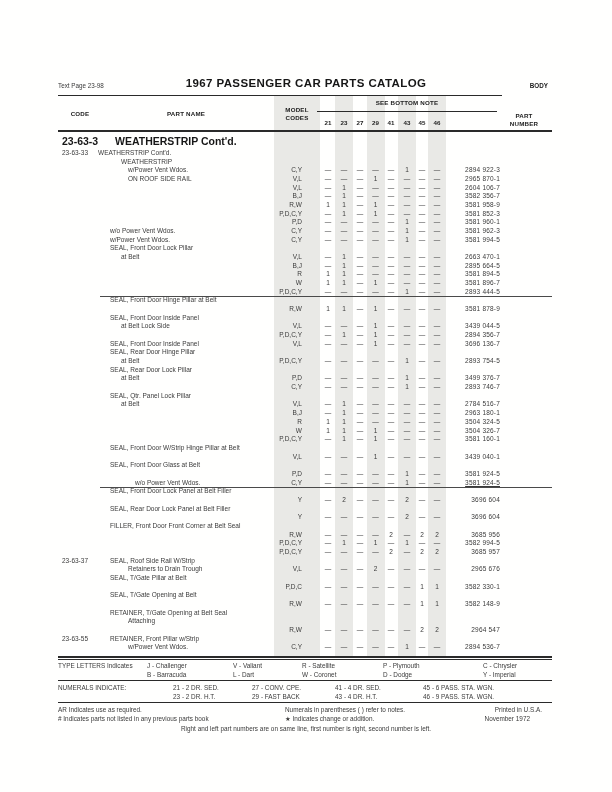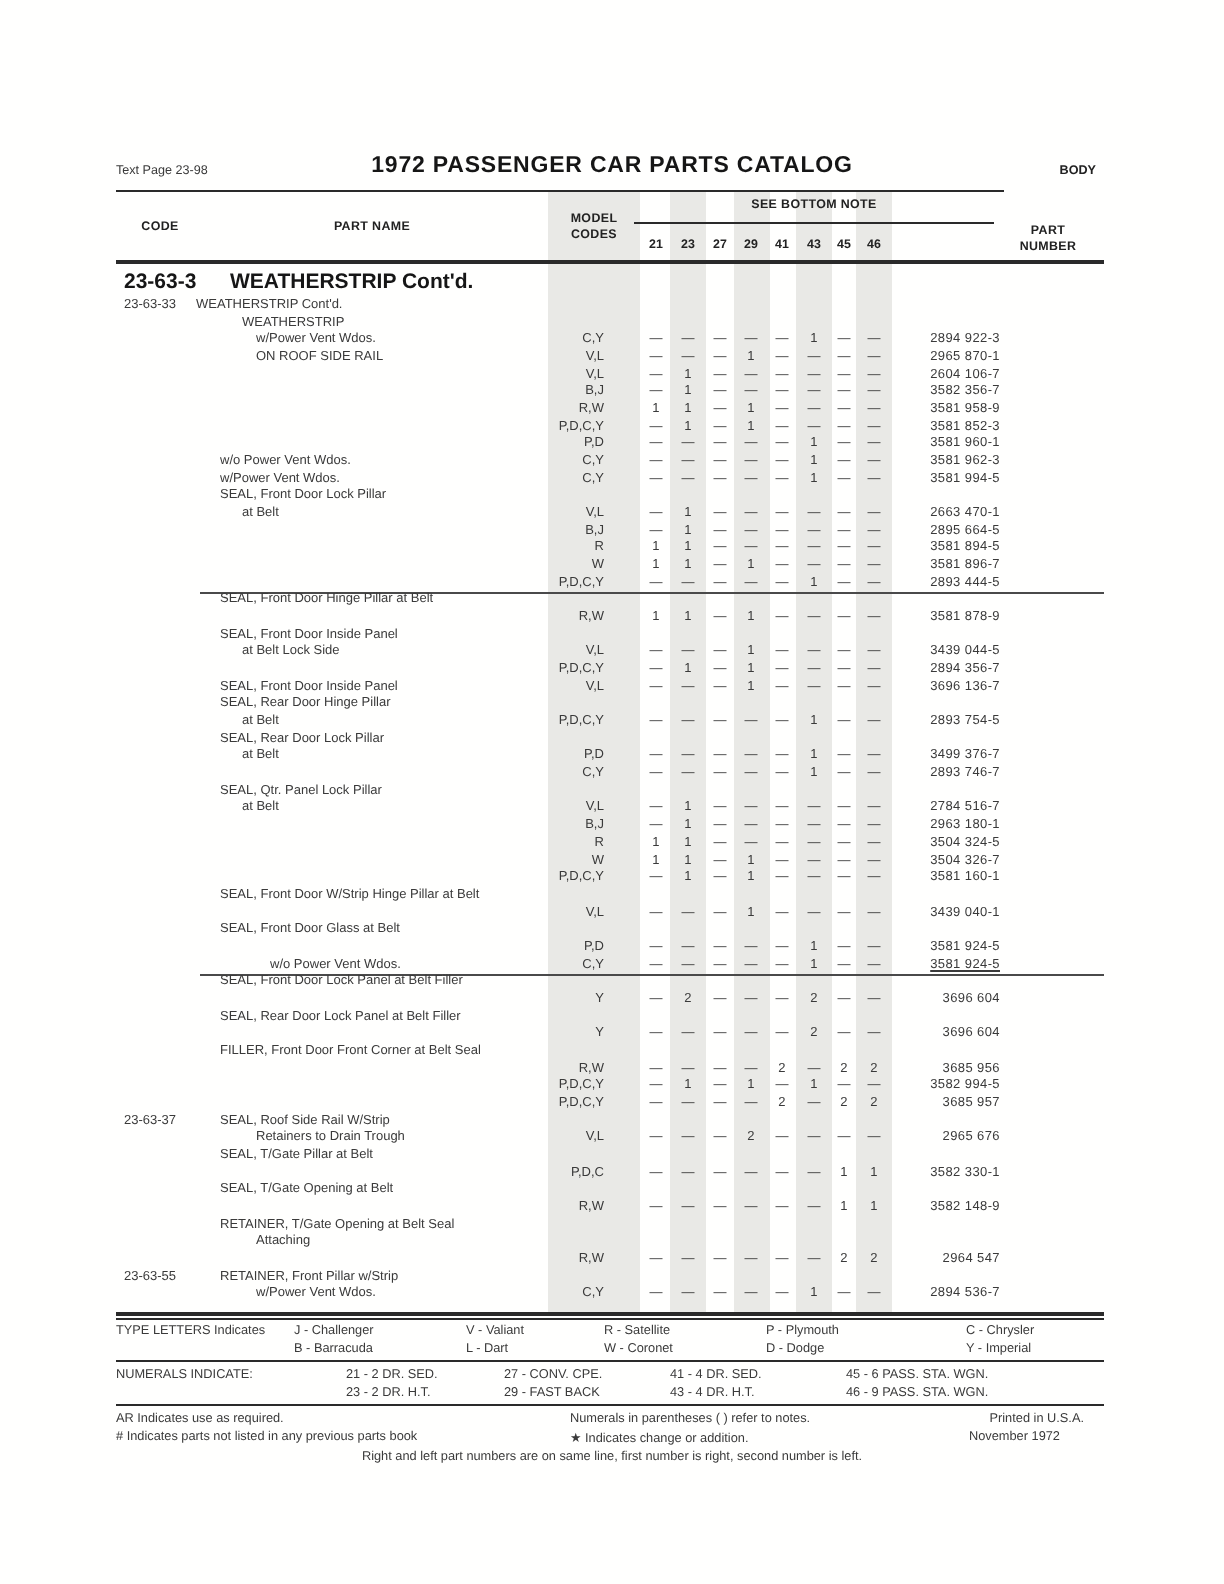--- a/index.html
+++ b/index.html
@@ -33,21 +33,21 @@
 
   <div id="stripes">
       <div class="stripe" style="left: 274px; width: 46px;"></div>
       <div class="stripe" style="left: 335px; width: 18px;"></div>
       <div class="stripe" style="left: 366.5px; width: 18px;"></div>
       <div class="stripe" style="left: 398px; width: 18px;"></div>
       <div class="stripe" style="left: 428px; width: 18px;"></div>
     </div>
 
   <div class="abs hdr-sm z1" style="left:58px;top:82px;">Text Page 23-98</div>
-  <div class="abs title z1" style="left:0;top:77px;width:612px;text-align:center;">1972 PASSENGER CAR PARTS CATALOG</div>
+  <div class="abs title z1" style="left:0;top:77px;width:612px;text-align:center;">1967 PASSENGER CAR PARTS CATALOG</div>
   <div class="abs hdr-sm b z1" style="left:448px;top:82px;width:100px;text-align:right;">BODY</div>
   <div class="rule" style="left:58px;top:95px;width:444px;height:1.3px;"></div>
 
   <div class="abs hdr-lbl z1" style="left:62px;top:110px;width:36px;text-align:center;">CODE</div>
   <div class="abs hdr-lbl z1" style="left:136px;top:110px;width:100px;text-align:center;">PART NAME</div>
   <div class="abs hdr-lbl z1" style="left:272px;top:106px;width:50px;text-align:center;">MODEL</div>
   <div class="abs hdr-lbl z1" style="left:272px;top:114px;width:50px;text-align:center;">CODES</div>
   <div class="abs hdr-lbl z1" style="left:317px;top:99px;width:180px;text-align:center;">SEE BOTTOM NOTE</div>
   <div class="rule" style="left:317px;top:111px;width:180px;height:0.8px;"></div>
   <div id="col-numbers">

